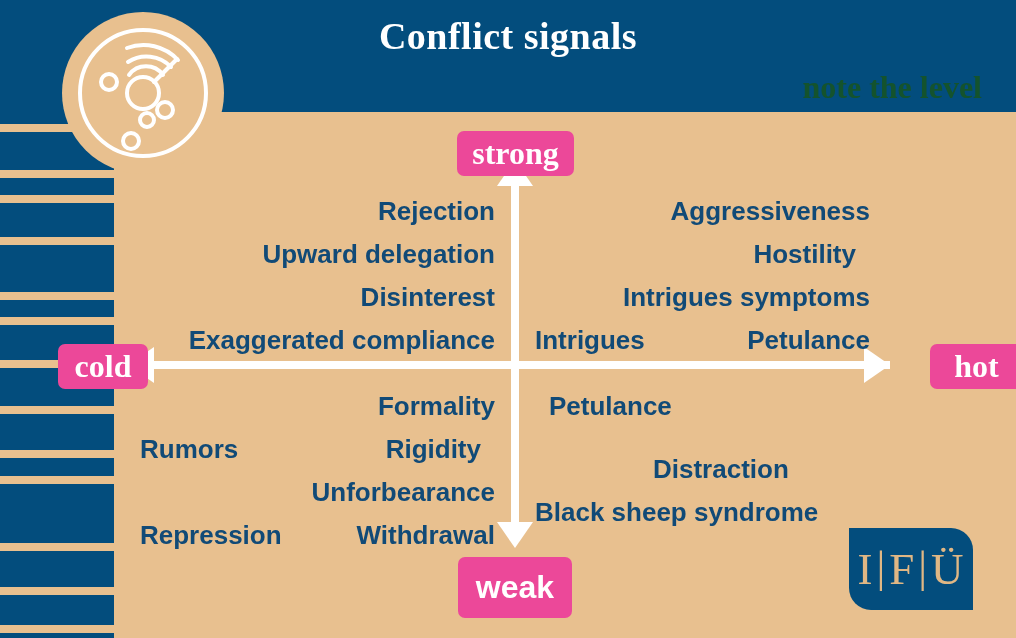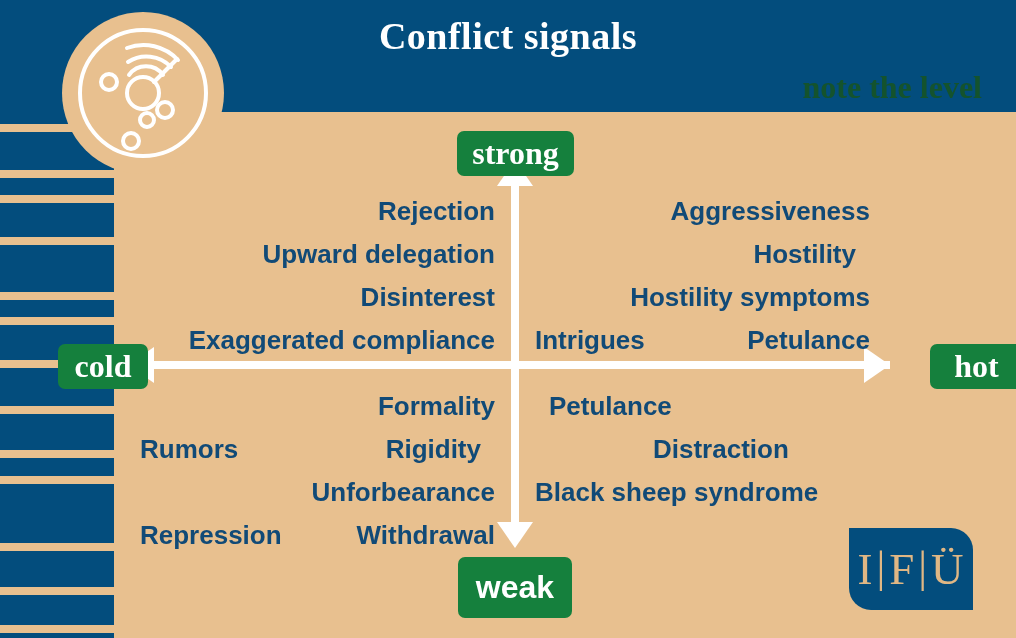--- a/index.html
+++ b/index.html
@@ -40,21 +40,21 @@
   .axis-v{position:absolute;left:511px;top:178px;width:8px;height:352px;background:#ffffff;}
   .axis-h{position:absolute;left:130px;top:361px;width:760px;height:8px;background:#ffffff;}
   .arrow{position:absolute;width:0;height:0;}
   .arrow-up{left:497px;top:160px;border-left:18px solid transparent;border-right:18px solid transparent;border-bottom:26px solid #ffffff;}
   .arrow-down{left:497px;top:522px;border-left:18px solid transparent;border-right:18px solid transparent;border-top:26px solid #ffffff;}
   .arrow-left{left:128px;top:347px;border-top:18px solid transparent;border-bottom:18px solid transparent;border-right:26px solid #ffffff;}
   .arrow-right{left:864px;top:347px;border-top:18px solid transparent;border-bottom:18px solid transparent;border-left:26px solid #ffffff;}
 
   
   .badge{
-    position:absolute;background:#15803d;color:#ffffff;border-radius:7px;
+    position:absolute;background:#ec4899;color:#ffffff;border-radius:7px;
     display:flex;align-items:center;justify-content:center;
     font-family:"Liberation Serif",serif;font-weight:700;
   }
   .badge-strong{left:457px;top:131px;width:117px;height:45px;font-size:32px;}
   .badge-weak{left:458px;top:557px;width:114px;height:61px;font-size:32px;
               font-family:"Liberation Sans",sans-serif;font-weight:700;}
   .badge-cold{left:58px;top:344px;width:90px;height:45px;font-size:32px;}
   .badge-hot{left:902px;top:344px;width:93px;height:45px;font-size:32px;margin-left:28px;}
 
   
@@ -62,21 +62,21 @@
   .q-tl{left:150px;top:190px;width:345px;text-align:center;}
   .q-tr{left:535px;top:190px;width:335px;text-align:center;}
   .q-bl{left:140px;top:385px;width:355px;text-align:center;}
   .q-br{left:535px;top:385px;width:335px;text-align:left;}
 
   .row{white-space:nowrap;}
   .row-right{text-align:right;}
   .row-center{text-align:right;}
   .row-split{display:flex;justify-content:space-between;}
   .pad-r{padding-right:14px;}
-  .indent-2{padding-left:118px;}
+  .indent-2{padding-left:118px;margin-top:20px;}
   .indent-3{padding-left:14px;}
 
   
   .logo{
     position:absolute;left:849px;top:528px;width:124px;height:82px;
     background:#034d7d;
     border-top-right-radius:22px;border-bottom-left-radius:22px;
     display:flex;align-items:center;justify-content:center;
     font-family:"Liberation Serif",serif;font-size:45px;color:#e0b784;
     letter-spacing:1px;
@@ -140,21 +140,21 @@
   <div class="quad q-tl">
     <div class="row row-center">Rejection</div>
     <div class="row row-center">Upward delegation</div>
     <div class="row row-center">Disinterest</div>
     <div class="row row-center">Exaggerated compliance</div>
   </div>
 
   <div class="quad q-tr">
     <div class="row row-center">Aggressiveness</div>
     <div class="row row-right pad-r">Hostility</div>
-    <div class="row row-right">Hostility symptoms</div>
+    <div class="row row-right">Intrigues symptoms</div>
     <div class="row row-split">
       <span>Intrigues</span>
       <span>Petulance</span>
     </div>
   </div>
 
   <div class="quad q-bl">
     <div class="row row-center">Formality</div>
     <div class="row row-split">
       <span>Rumors</span>

